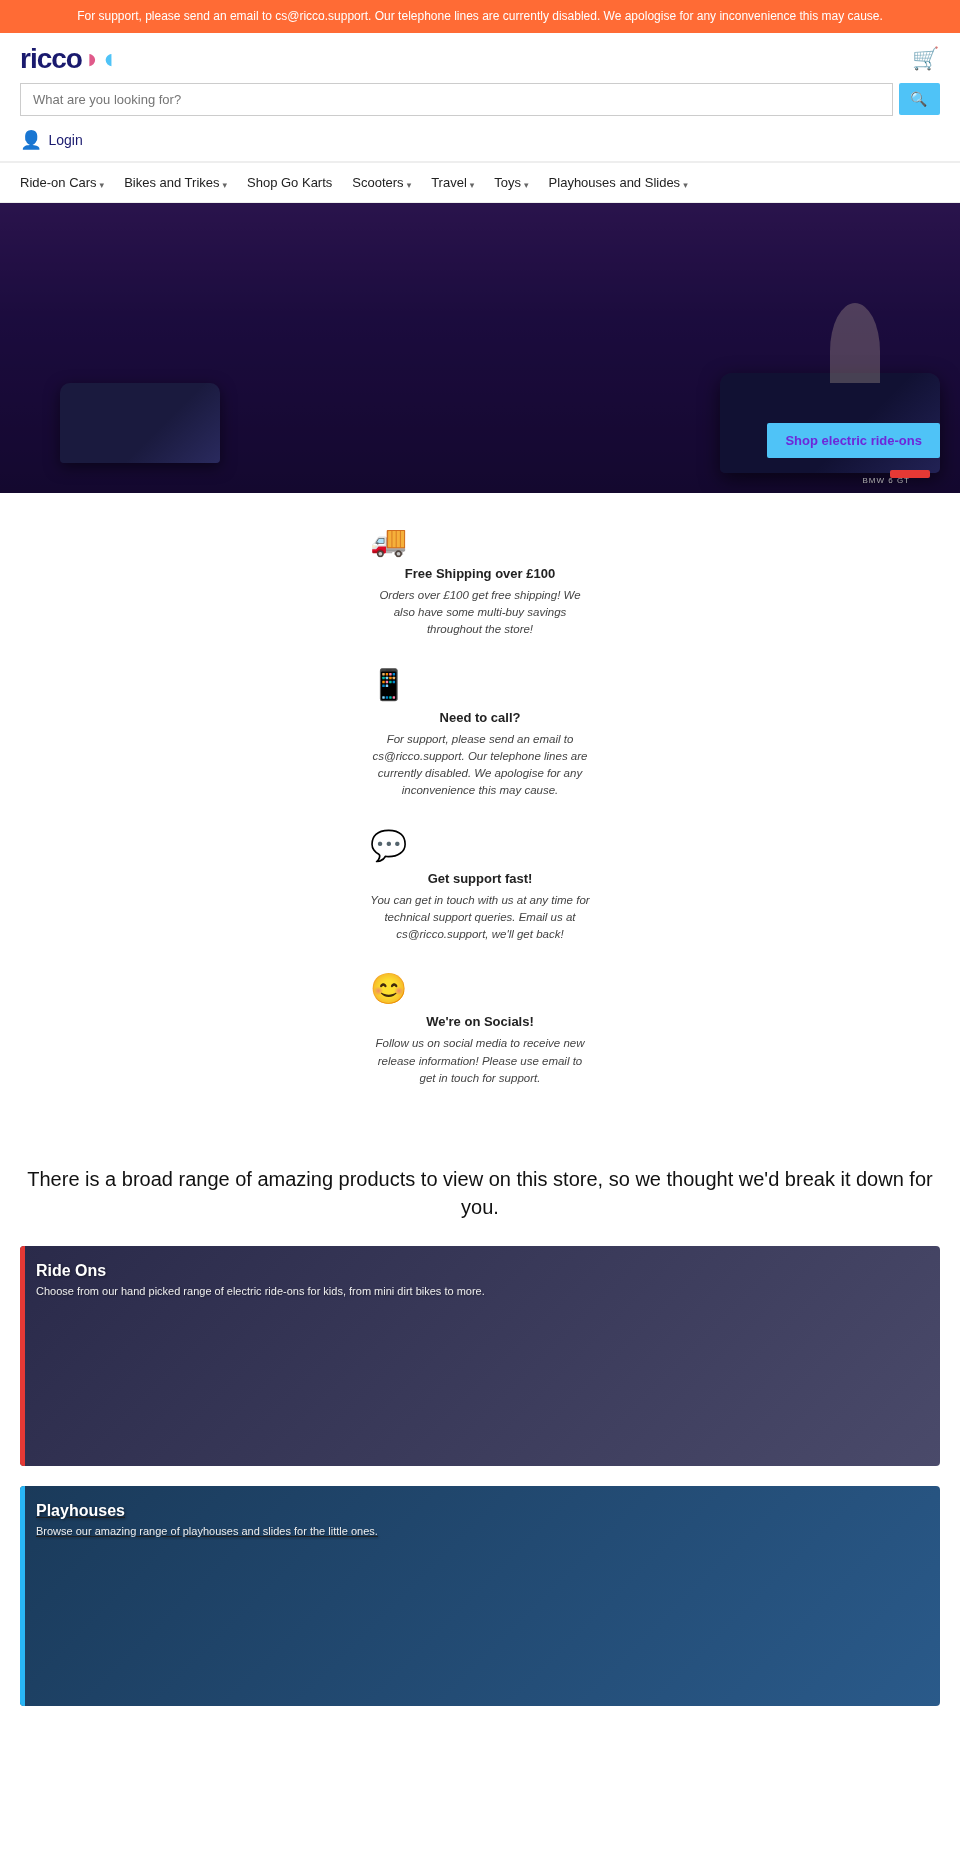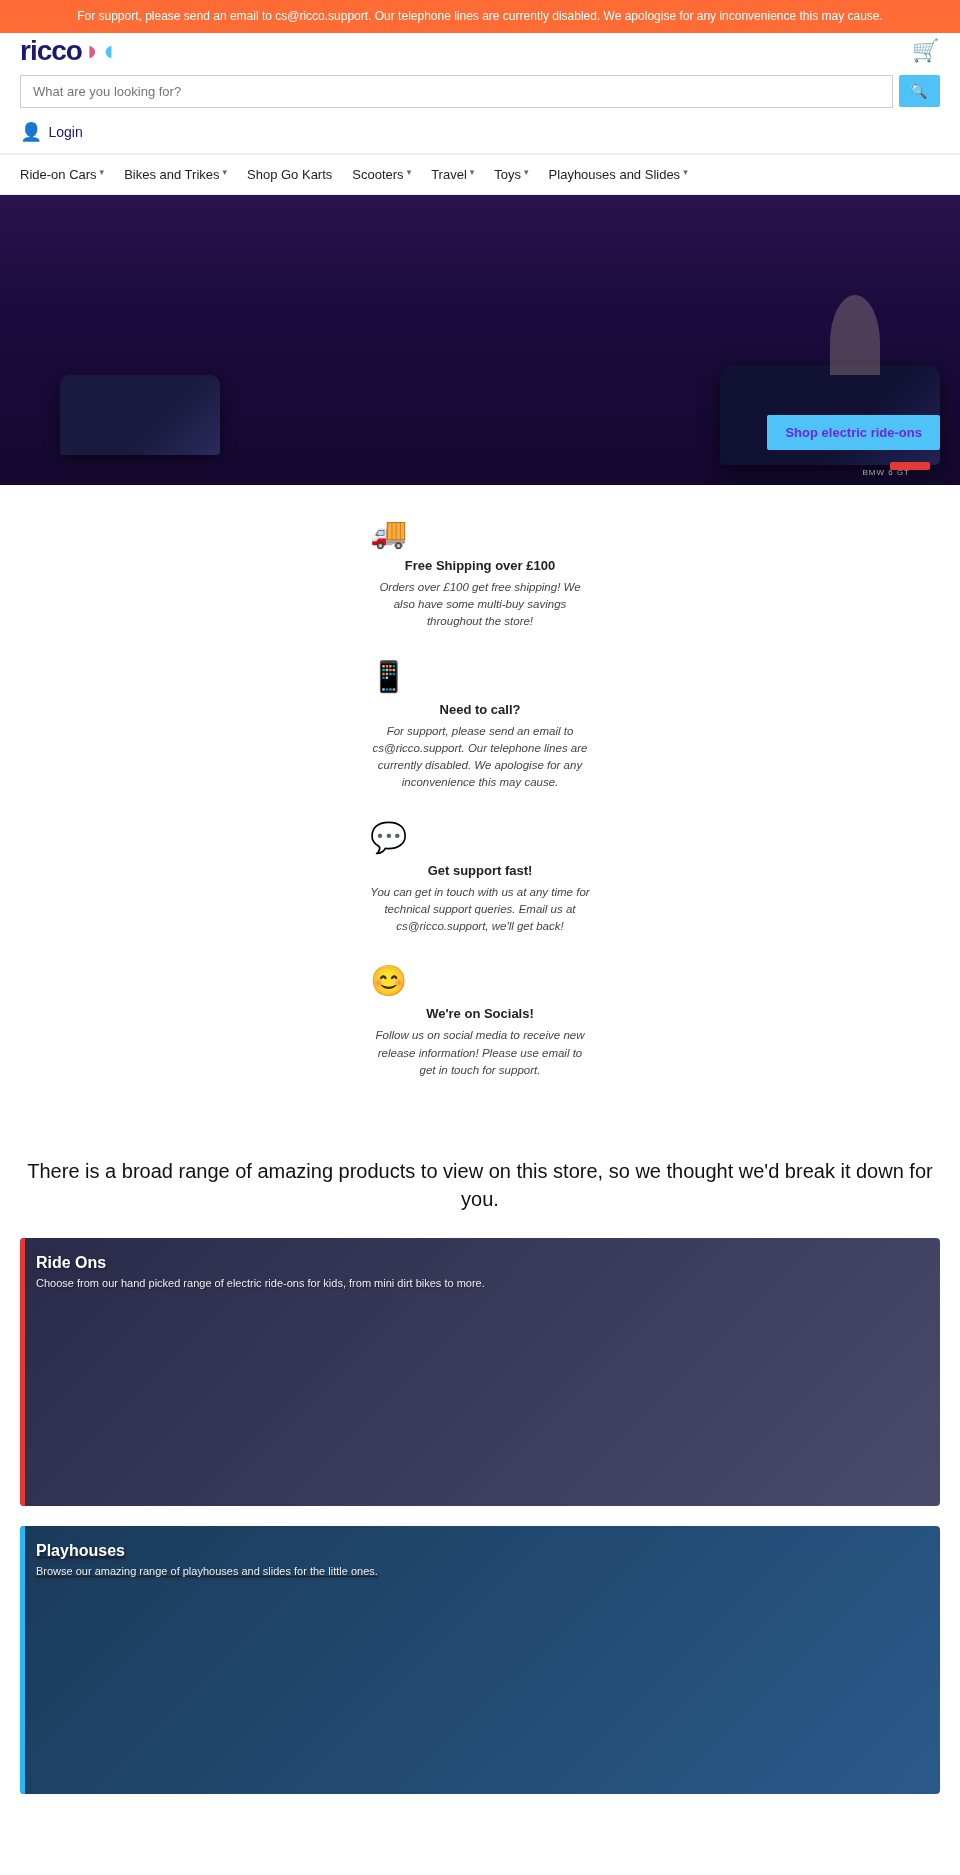--- a/index.html
+++ b/index.html
@@ -10,21 +10,21 @@
       background: #ff6b35;
       color: #fff;
       text-align: center;
       padding: 8px 20px;
       font-size: 12px;
       line-height: 1.4;
     }
 
     
     .header {
-      padding: 2px 20px 5px 20px;
+      padding: 10px 20px 5px 20px;
       border-bottom: 1px solid #eee;
     }
     .header-top {
       display: flex;
       align-items: center;
       justify-content: space-between;
       margin-bottom: 8px;
     }
     .logo {
       display: flex;
@@ -97,21 +97,21 @@
       display: flex;
       flex-wrap: wrap;
       list-style: none;
       gap: 0;
     }
     .nav-list li {
       position: relative;
     }
     .nav-list li a {
       display: flex;
-      align-items: flex-start;
+      align-items: flex-end;
       padding: 12px 10px;
       font-size: 13px;
       color: #222;
       text-decoration: none;
       gap: 3px;
       white-space: nowrap;
     }
     .chevron {
       font-size: 9px;
       color: #666;
@@ -236,21 +236,21 @@
       margin-bottom: 25px;
       line-height: 1.4;
       color: #111;
     }
     .category-card {
       background: #f0f0f0;
       border-radius: 4px;
       margin-bottom: 20px;
       overflow: hidden;
       position: relative;
-      height: 268px;
+      height: 220px;
     }
     .category-card-inner {
       padding: 16px;
       height: 100%;
       position: relative;
     }
     .category-card-title {
       font-size: 16px;
       font-weight: bold;
       color: #fff;

